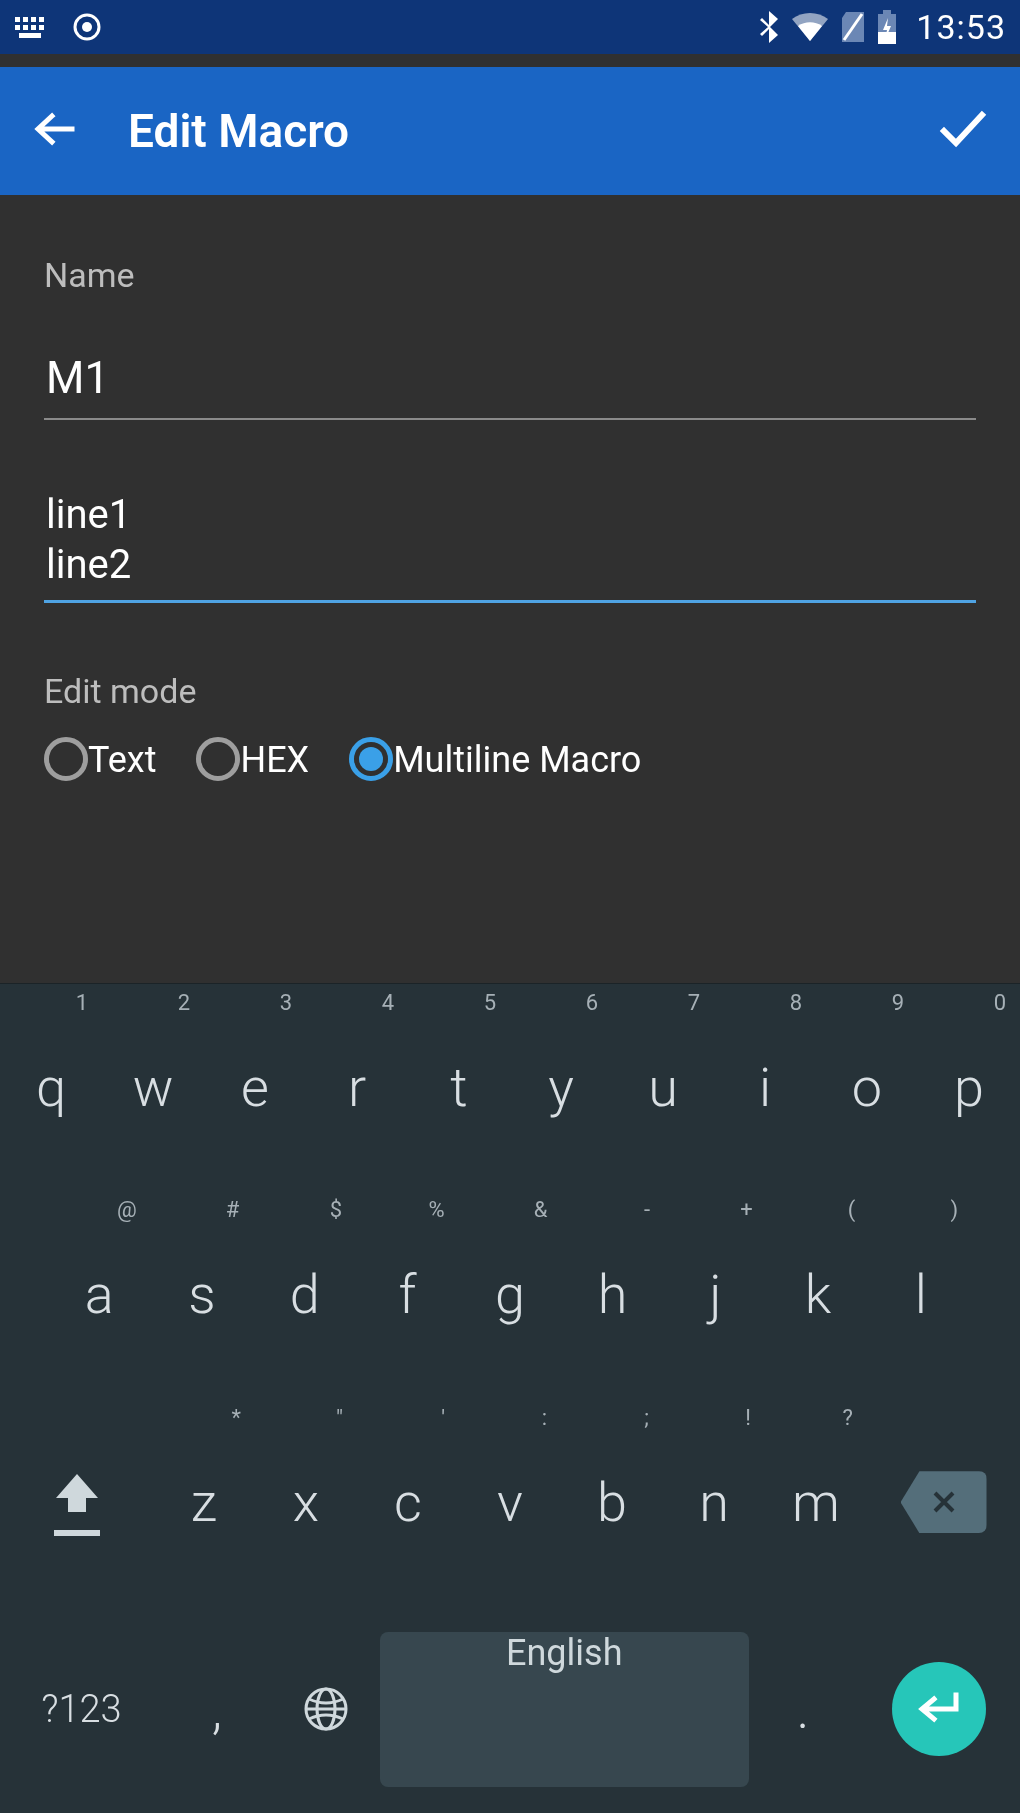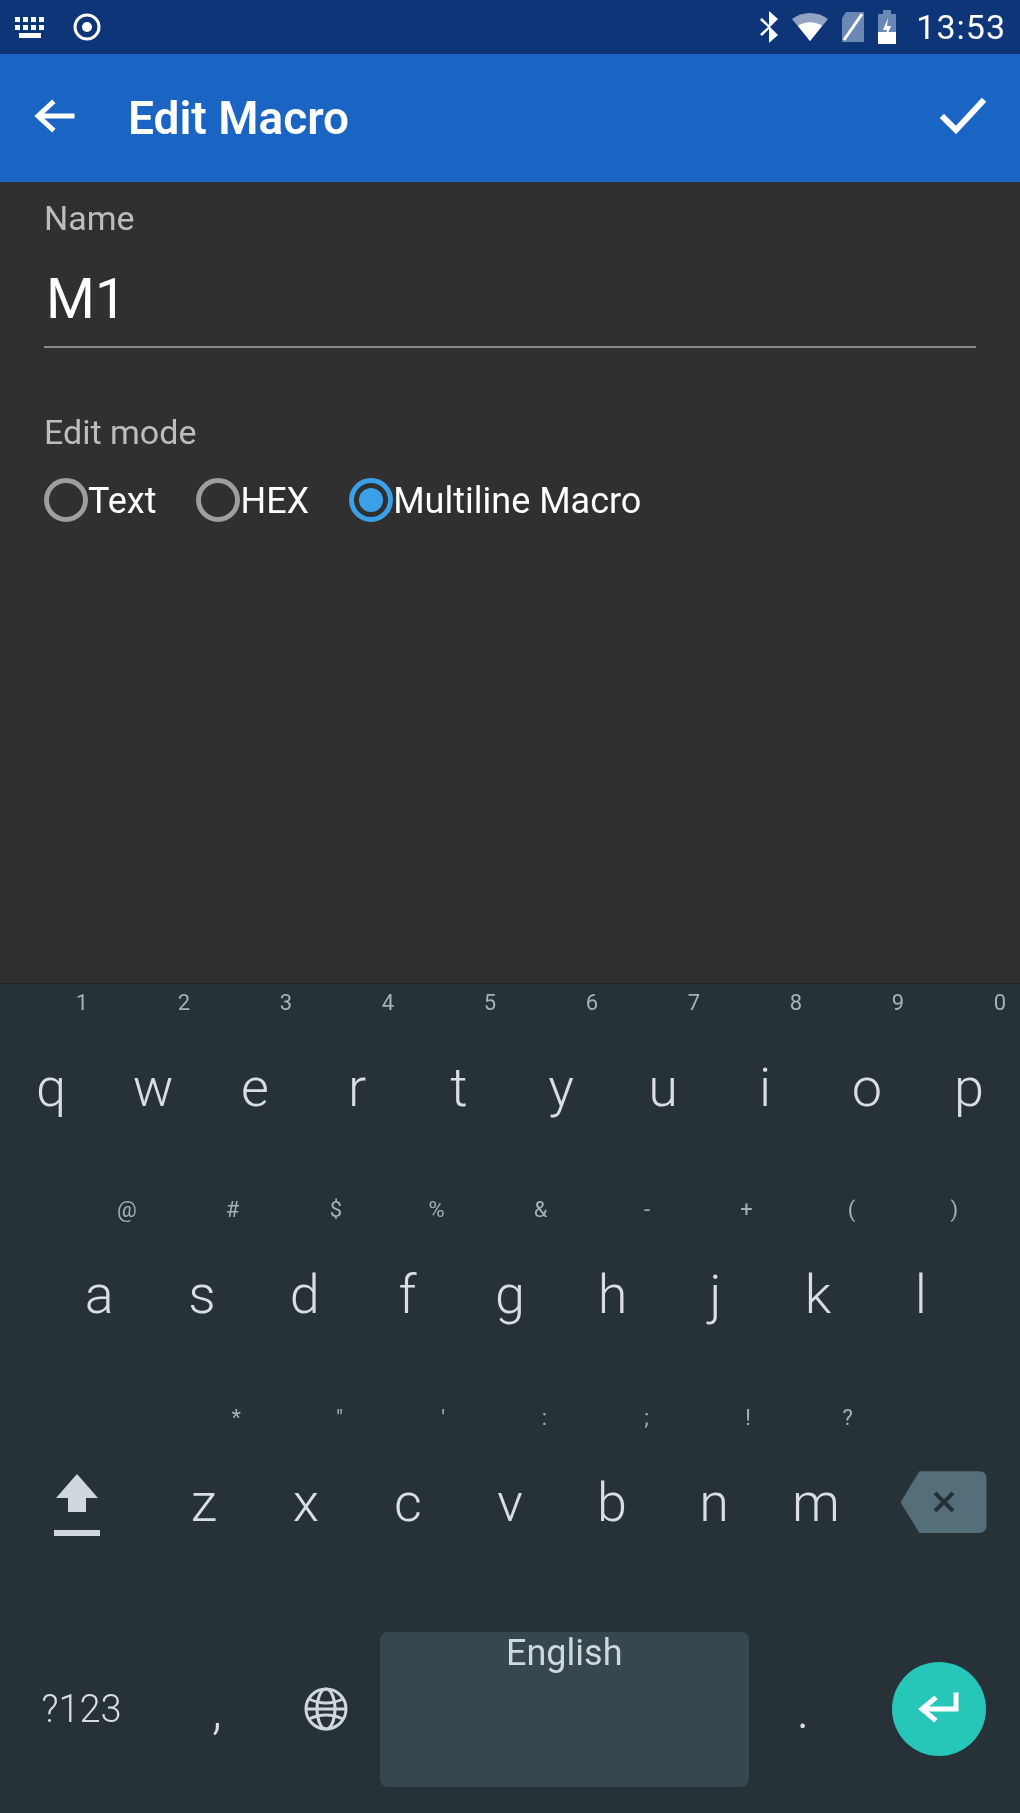--- a/index.html
+++ b/index.html
@@ -7,28 +7,28 @@
   .screen { width: 1020px; height: 1813px; display: flex; flex-direction: column; background: #303030; }
 
   
   .status-bar { height: 54px; background: #0e3578; display: flex; align-items: center; padding: 0 14px; color: #fff; }
   .status-left { display: flex; align-items: center; gap: 22px; }
   .status-right { margin-left: auto; display: flex; align-items: center; gap: 10px; }
   .status-time { font-size: 34px; font-weight: 400; margin-left: 8px; letter-spacing: 1px; text-align: center; }
   .status-ic { display: inline-flex; }
 
   
-  .app-bar { height: 128px; background: #1a65c4; display: flex; align-items: center; padding: 8px 30px; color: #fff; }
+  .app-bar { height: 128px; background: #1a65c4; display: flex; align-items: center; padding: 8px 30px; color: #fff; margin-top: 13px; }
   .app-bar .title { font-size: 46px; font-weight: 600; margin-left: 48px; }
   .app-bar .spacer { flex: 1; }
 
   
-  .content { flex: 1; background: #303030; padding: 16px 44px 0 44px; color: #eee; }
+  .content { flex: 1; background: #303030; padding: 60px 44px 0 44px; color: #eee; }
   .field-label { color: #bdbdbd; font-size: 34px; margin-bottom: 22px; }
-  .text-input { width: 100%; background: transparent; border: none; color: #fff; font-size: 56px; padding: 6px 2px 14px 2px; border-bottom: 2px solid #8a8a8a; font-family: inherit; }
+  .text-input { width: 100%; background: transparent; border: none; color: #fff; font-size: 44px; padding: 6px 2px 14px 2px; border-bottom: 2px solid #8a8a8a; font-family: inherit; margin-top: 29px; }
   .text-area { width: 100%; background: transparent; border: none; color: #fff; font-size: 40px; padding: 6px 2px 10px 2px; border-bottom: 3px solid #4fa3e3; font-family: inherit; line-height: 1.25; resize: none; }
   .section { margin-bottom: 64px; }
 
   .radio-group { display: flex; gap: 40px; align-items: center; margin-top: 12px; }
   .radio { display: flex; align-items: flex-end; cursor: pointer; }
   .radio-circle { width: 44px; height: 44px; border-radius: 50%; border: 5px solid #9e9e9e; position: relative; }
   .radio-circle.checked { border-color: #3aa0e8; }
   .radio-circle.checked::after { content: ""; position: absolute; width: 24px; height: 24px; background: #3aa0e8; border-radius: 50%; top: 50%; left: 50%; transform: translate(-50%, -50%); }
   .radio-label { color: #fff; font-size: 36px; }
 
@@ -123,20 +123,22 @@
         </svg>
     </span>
   </div>
 
   <div class="content">
     <div class="section">
       <div class="field-label">Name</div>
       <input class="text-input" value="M1" style="">
     </div>
     <div class="section">
+      <textarea class="text-area" rows="2" style="">line1
+line2</textarea>
     </div>
     <div class="section">
       <div class="field-label" style="margin-bottom:26px">Edit mode</div>
       <div class="radio-group">
         <div class="radio">
           <div class="radio-circle"></div>
           <div class="radio-label">Text</div>
         </div>
         <div class="radio">
           <div class="radio-circle"></div>

